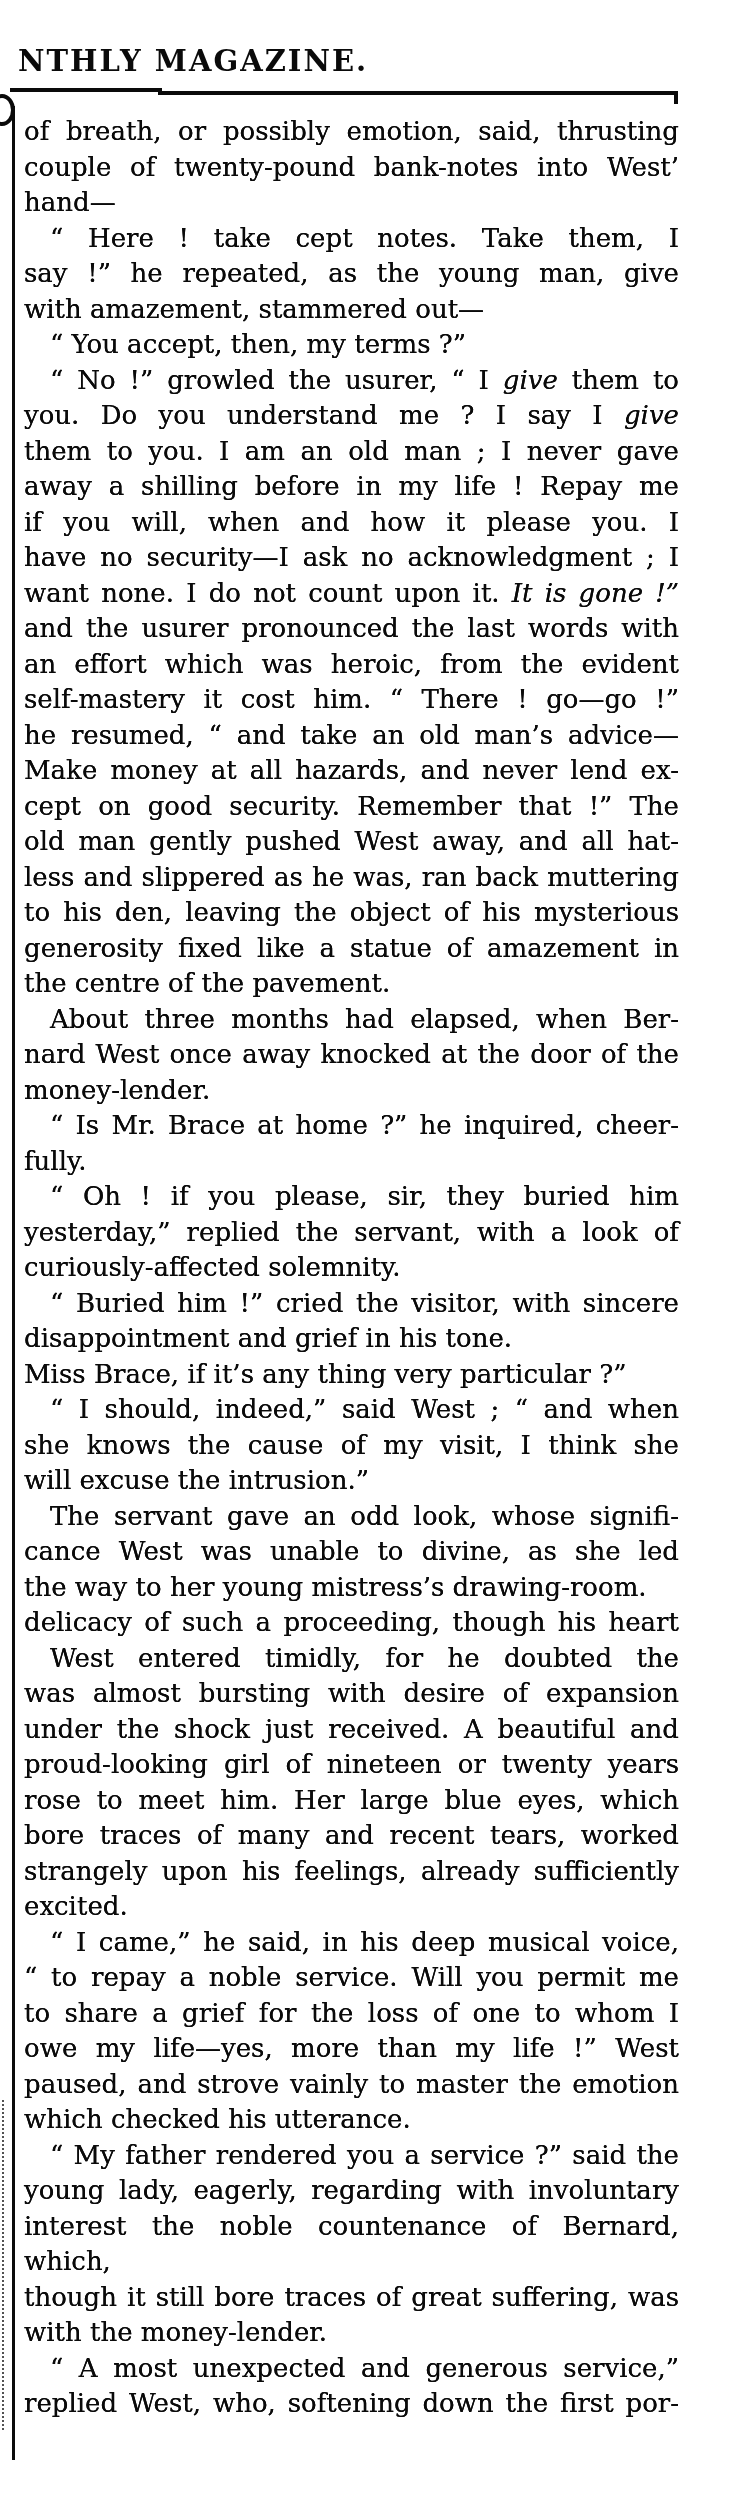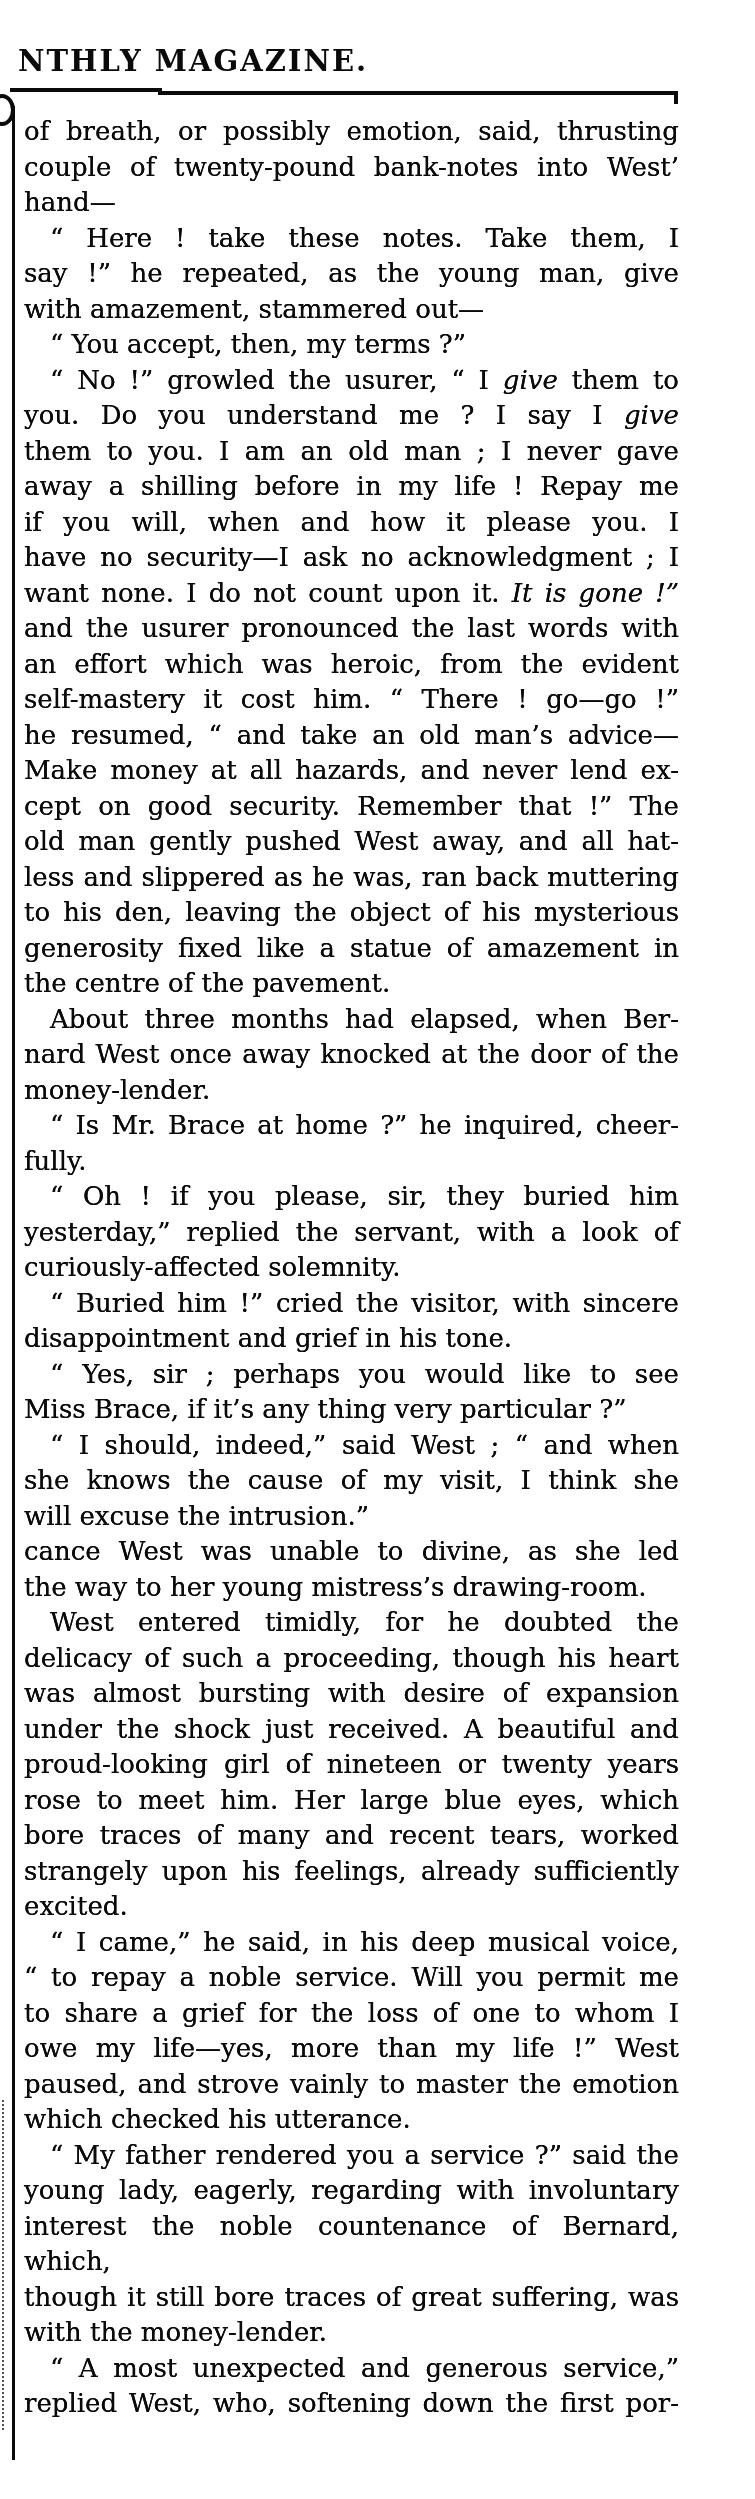--- a/index.html
+++ b/index.html
@@ -97,21 +97,21 @@
   <div class="col-rule"></div>
   <div class="margin-mark"></div>
 
   <div class="article">
       <div class="para">
         <div class="line fill">of breath, or possibly emotion, said, thrusting</div>
         <div class="line fill">couple of twenty-pound bank-notes into West’</div>
         <div class="line">hand—</div>
       </div>
       <div class="para">
-        <div class="line ind fill">“ Here !  take these notes.   Take them, I</div>
+        <div class="line ind fill">“ Here !  take cept notes.   Take them, I</div>
         <div class="line fill">say !” he repeated, as the young man, give</div>
         <div class="line">with amazement, stammered out—</div>
       </div>
       <div class="para">
         <div class="line ind">“ You accept, then, my terms ?”</div>
       </div>
       <div class="para">
         <div class="line ind fill">“ No !” growled the usurer, “ I <i>give</i> them to</div>
         <div class="line fill">you.  Do you understand me ?   I say I <i>give</i></div>
         <div class="line fill">them to you.  I am an old man ;  I never gave</div>
@@ -143,35 +143,35 @@
       <div class="para">
         <div class="line ind fill">“ Oh !  if you please, sir, they buried him</div>
         <div class="line fill">yesterday,” replied the servant, with a look of</div>
         <div class="line">curiously-affected solemnity.</div>
       </div>
       <div class="para">
         <div class="line ind fill">“ Buried him !” cried the visitor, with sincere</div>
         <div class="line">disappointment and grief in his tone.</div>
       </div>
       <div class="para">
-        <div class="line ind fill">“ Yes, sir ;  perhaps you would like to see</div>
         <div class="line">Miss Brace, if it’s any thing very particular ?”</div>
       </div>
       <div class="para">
         <div class="line ind fill">“ I should, indeed,” said West ;  “ and when</div>
         <div class="line fill">she knows the cause of my visit, I think she</div>
         <div class="line">will excuse the intrusion.”</div>
       </div>
       <div class="para">
+        <div class="line ind fill">The servant gave an odd look, whose signifi-</div>
         <div class="line fill">cance West was unable to divine, as she led</div>
         <div class="line">the way to her young mistress’s drawing-room.</div>
       </div>
       <div class="para">
+        <div class="line fill">delicacy of such a proceeding, though his heart</div>
         <div class="line ind fill">West entered timidly, for he doubted the</div>
-        <div class="line fill">delicacy of such a proceeding, though his heart</div>
         <div class="line fill">was almost bursting with desire of expansion</div>
         <div class="line fill">under the shock just received.  A beautiful and</div>
         <div class="line fill">proud-looking girl of nineteen or twenty years</div>
         <div class="line fill">rose to meet him.   Her large blue eyes, which</div>
         <div class="line fill">bore traces of many and recent tears, worked</div>
         <div class="line fill">strangely upon his feelings, already sufficiently</div>
         <div class="line">excited.</div>
       </div>
       <div class="para">
         <div class="line ind fill">“ I came,” he said, in his deep musical voice,</div>

